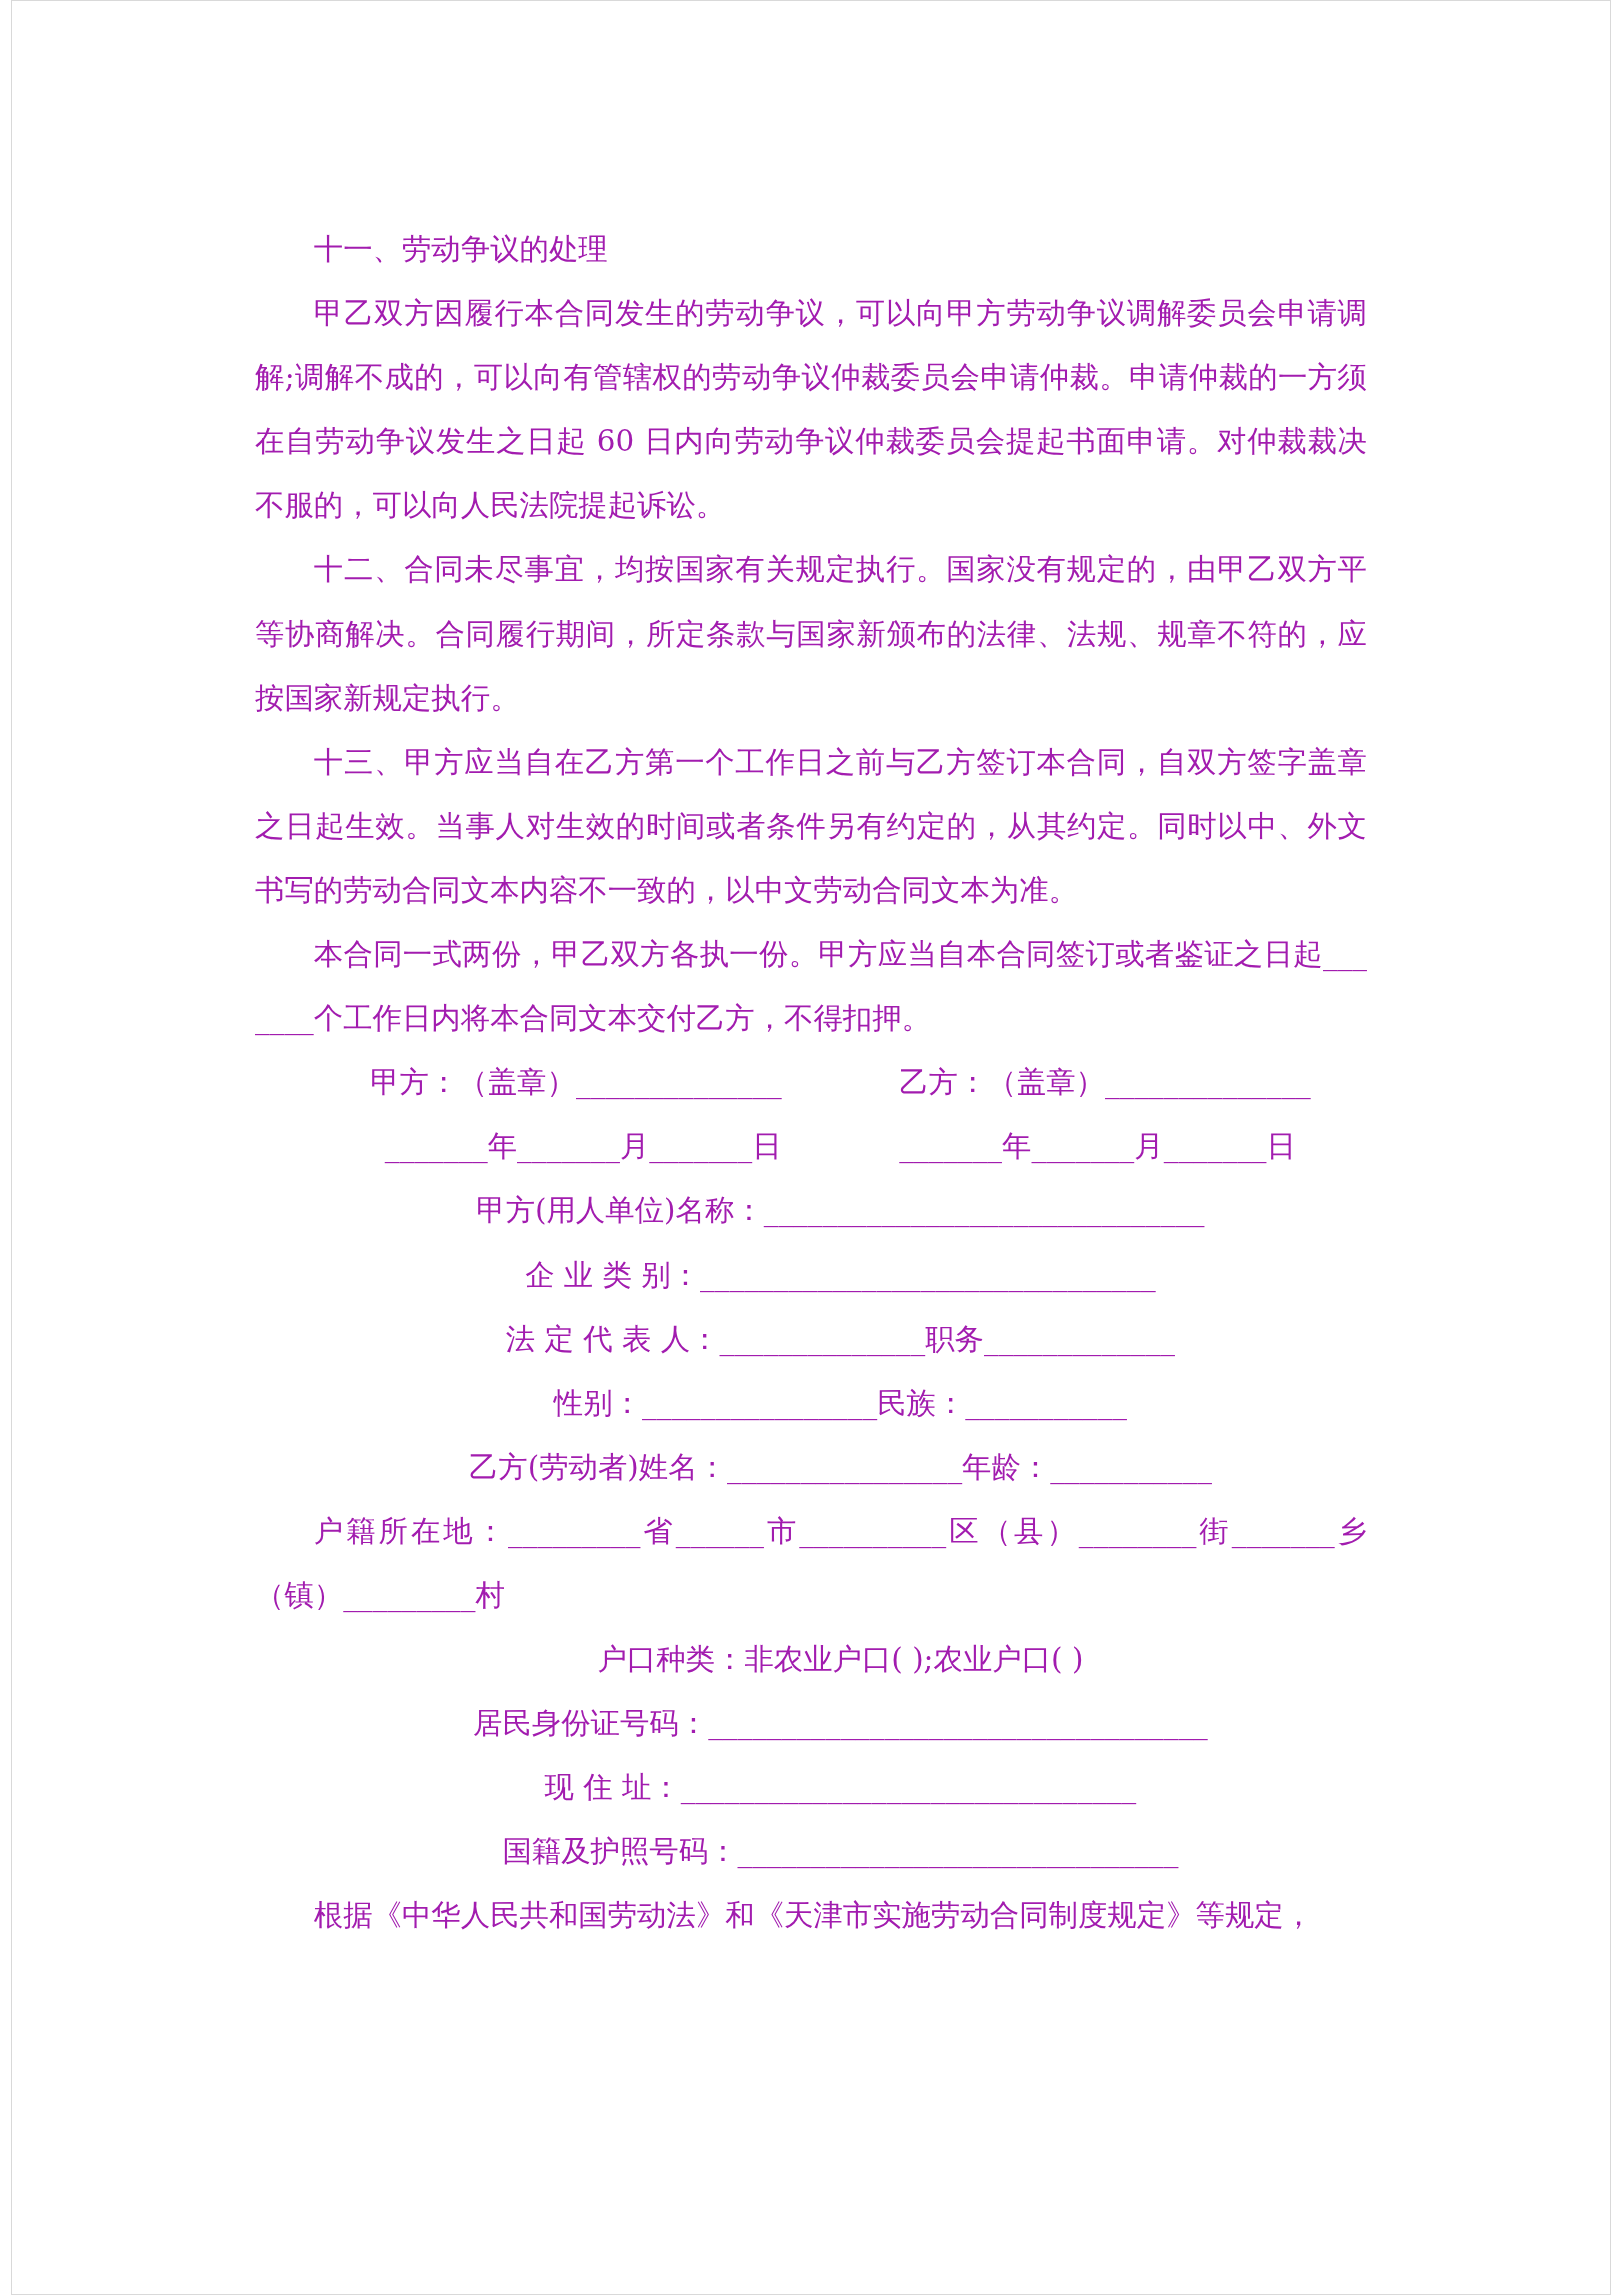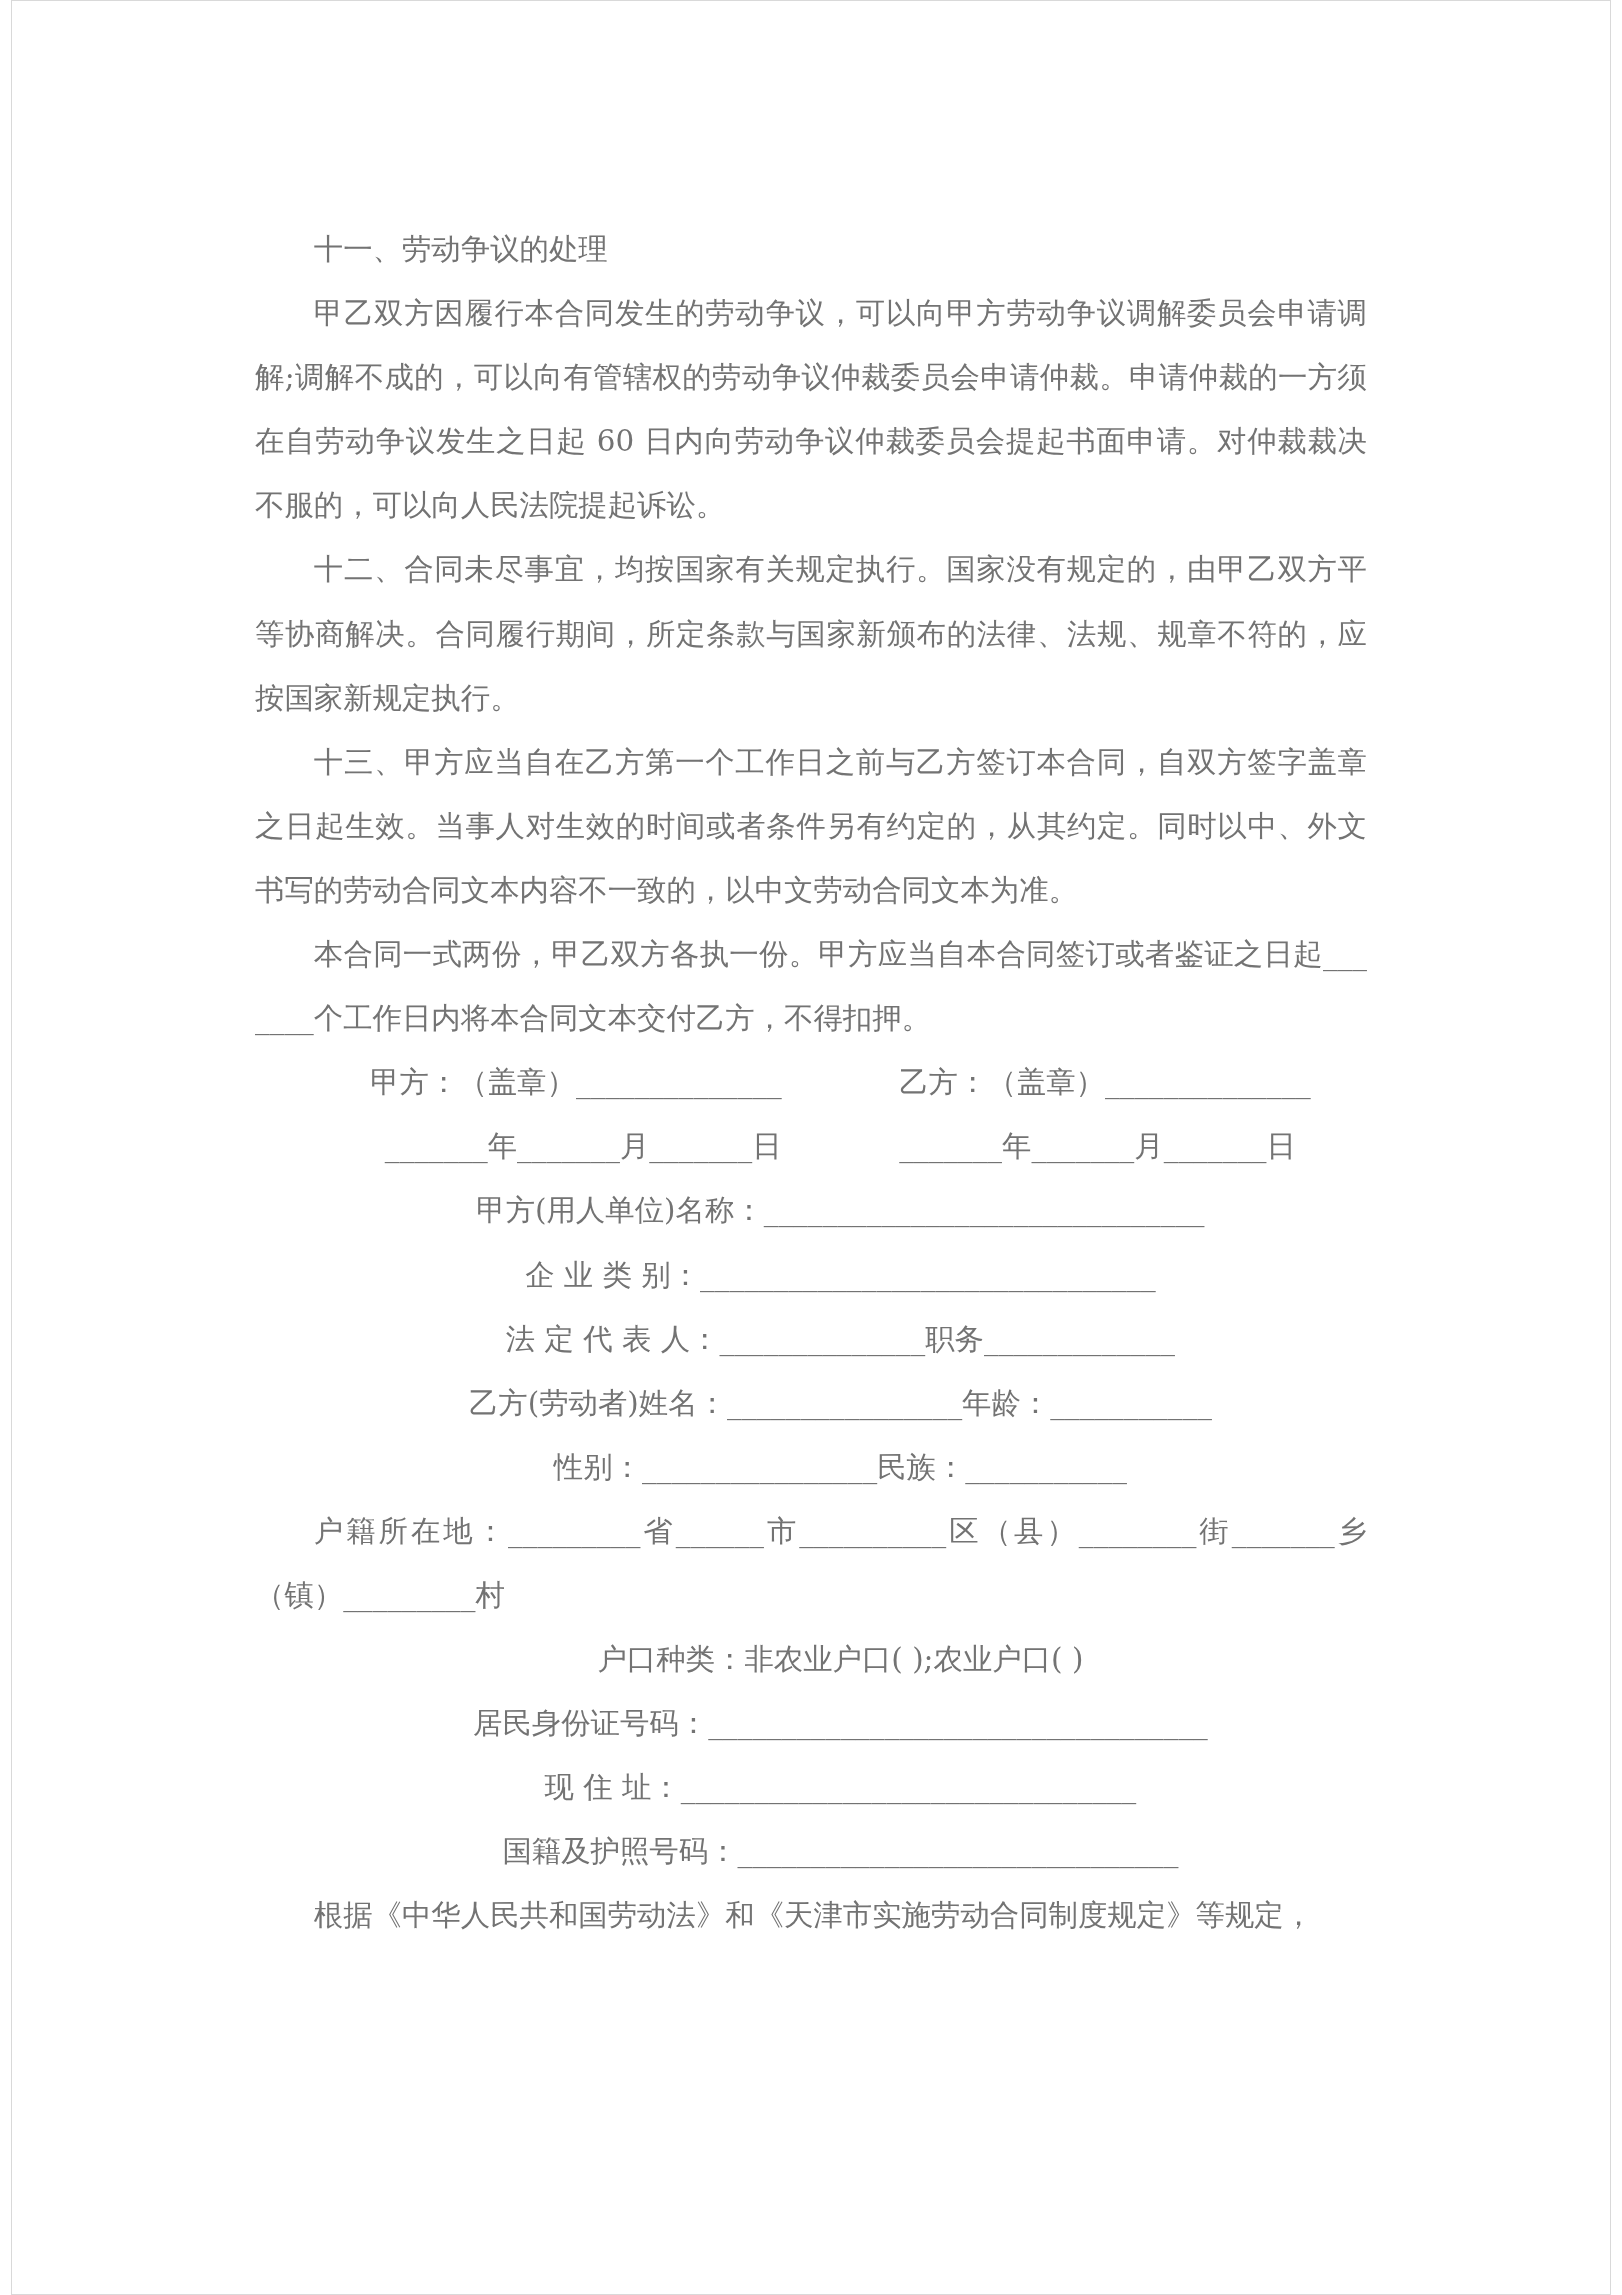--- a/index.html
+++ b/index.html
@@ -12,21 +12,21 @@
     width: 1600px;
     height: 2295px;
     margin: 0 auto;
     background: #ffffff;
     box-sizing: border-box;
     border: 0.7px solid #d9d9d9;
     padding: 216px 243px 0 243px;
     font-family: "DejaVu Serif", "Liberation Serif", serif;
     font-size: 29.4px;
     line-height: 2.18;
-    color: #737373;
+    color: #a21caf;
     overflow: hidden;
   }
   .page p {
     margin: 0;
     padding: 0;
     text-indent: 2em;
     text-align: justify;
     word-break: break-all;
     white-space: pre-wrap;
   }
@@ -41,22 +41,22 @@
   <p>十一、劳动争议的处理</p>
   <p>甲乙双方因履行本合同发生的劳动争议，可以向甲方劳动争议调解委员会申请调解;调解不成的，可以向有管辖权的劳动争议仲裁委员会申请仲裁。申请仲裁的一方须在自劳动争议发生之日起 60 日内向劳动争议仲裁委员会提起书面申请。对仲裁裁决不服的，可以向人民法院提起诉讼。</p>
   <p>十二、合同未尽事宜，均按国家有关规定执行。国家没有规定的，由甲乙双方平等协商解决。合同履行期间，所定条款与国家新颁布的法律、法规、规章不符的，应按国家新规定执行。</p>
   <p>十三、甲方应当自在乙方第一个工作日之前与乙方签订本合同，自双方签字盖章之日起生效。当事人对生效的时间或者条件另有约定的，从其约定。同时以中、外文书写的劳动合同文本内容不一致的，以中文劳动合同文本为准。</p>
   <p>本合同一式两份，甲乙双方各执一份。甲方应当自本合同签订或者鉴证之日起_______个工作日内将本合同文本交付乙方，不得扣押。</p>
   <p class="no-justify">甲方：（盖章）______________　　　　乙方：（盖章）______________</p>
   <p class="no-justify">_______年_______月_______日　　　　_______年_______月_______日</p>
   <p class="no-justify">甲方(用人单位)名称：______________________________</p>
   <p class="no-justify">企 业 类 别：_______________________________</p>
   <p class="no-justify">法 定 代 表 人：______________职务_____________</p>
+  <p class="no-justify">性别：________________民族：___________</p>
   <p class="no-justify">乙方(劳动者)姓名：________________年龄：___________</p>
-  <p class="no-justify">性别：________________民族：___________</p>
   <p>户籍所在地：_________省______市__________区（县）________街_______乡（镇）_________村</p>
   <p class="no-justify">户口种类：非农业户口( );农业户口( )</p>
   <p class="no-justify">居民身份证号码：__________________________________</p>
   <p class="no-justify">现 住 址：_______________________________</p>
   <p class="no-justify">国籍及护照号码：______________________________</p>
   <p>根据《中华人民共和国劳动法》和《天津市实施劳动合同制度规定》等规定，</p>
 </div>
 
 
 </body></html>

